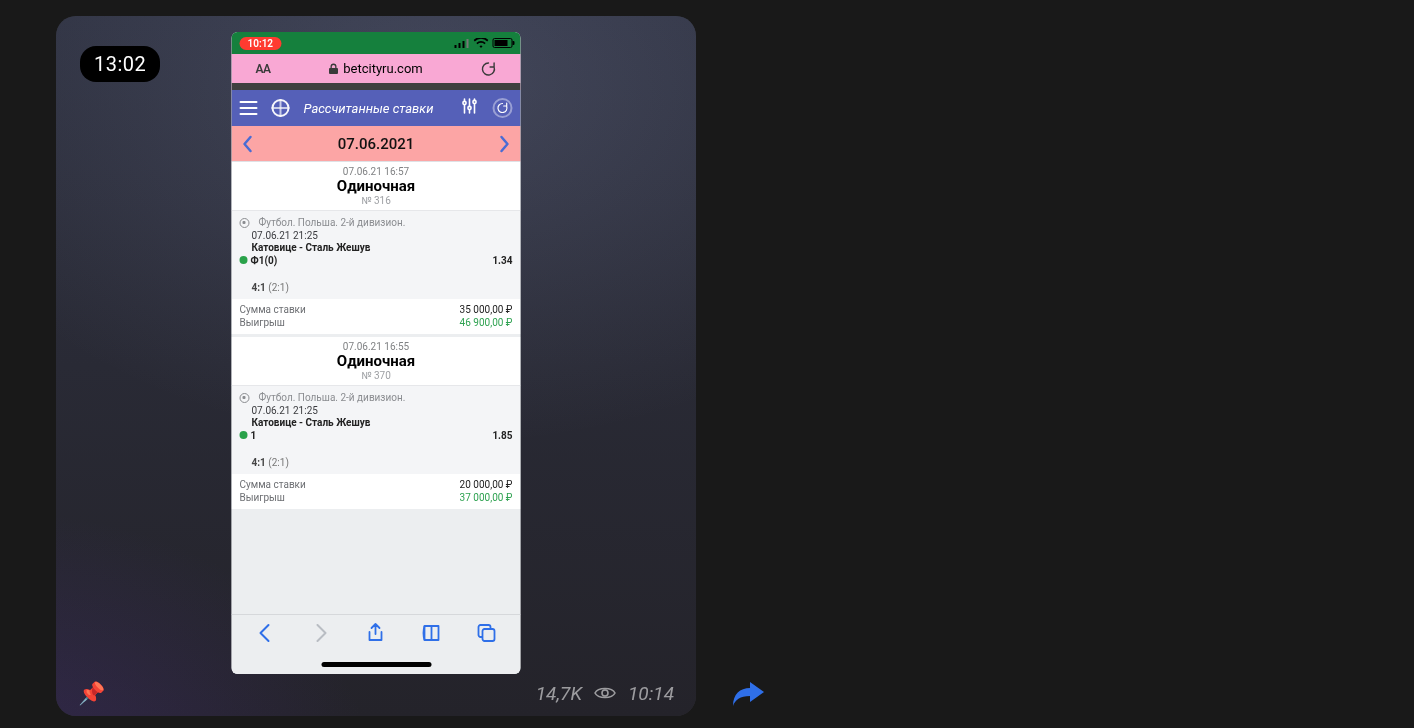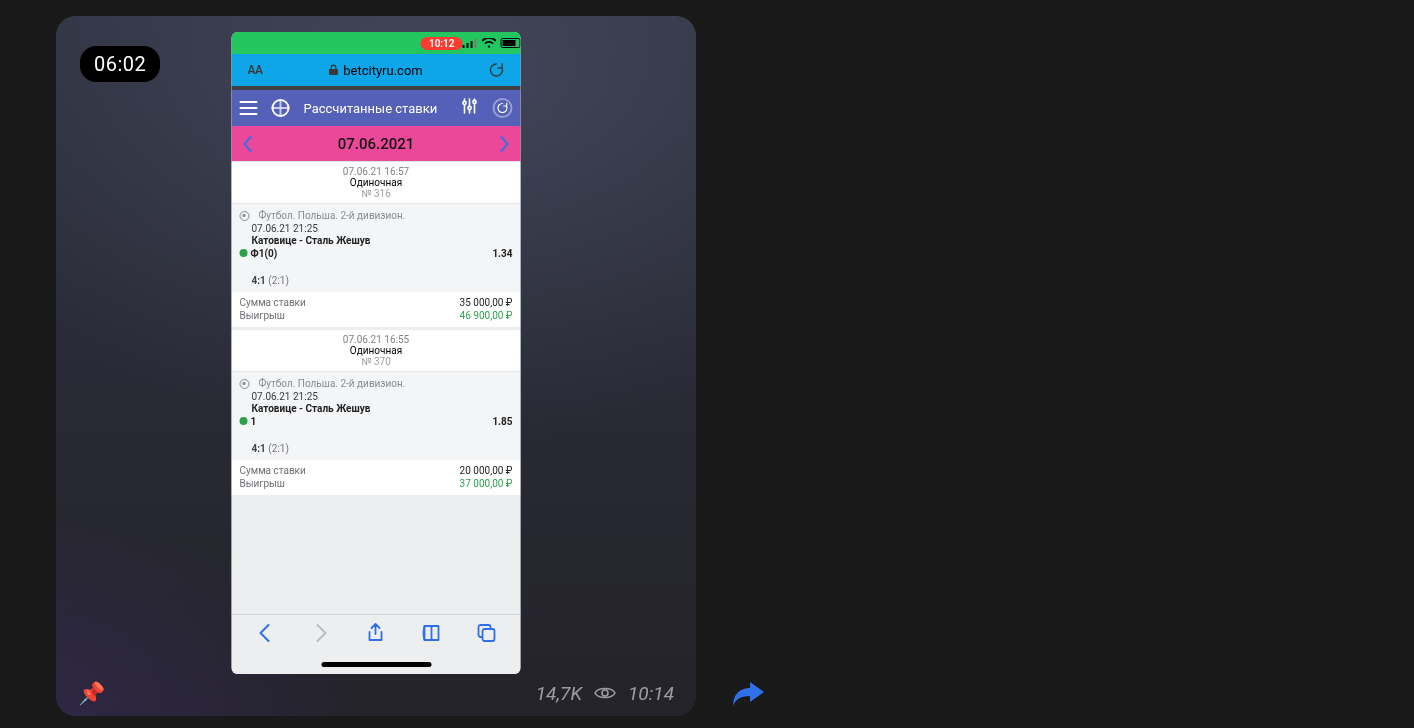--- a/index.html
+++ b/index.html
@@ -60,90 +60,90 @@
     border-radius: 6px;
     overflow: hidden;
     z-index: 2;
     display: flex;
     flex-direction: column;
   }
 
   
   .ios-status {
     height: 22px;
-    display:flex; align-items:center; justify-content:flex-end;
-    background:#22c55e;
-    padding: 0 0;
+    display:flex; align-items:center; justify-content:space-between;
+    background:#15803d;
+    padding: 0 8px;
   }
   .rec-pill {
     background:#ff3b30; color:#fff; font-size:10px; font-weight:600;
     padding:1px 8px; border-radius:9px;
   }
   .status-icons { display:flex; gap:4px; align-items:center; }
   .sig { width:15px; height:10px; display:inline-block;
     background:
       linear-gradient(#000,#000) 0 7px/2px 3px no-repeat,
       linear-gradient(#000,#000) 4px 5px/2px 5px no-repeat,
       linear-gradient(#000,#000) 8px 3px/2px 7px no-repeat,
       linear-gradient(#777,#777) 12px 1px/2px 9px no-repeat;
   }
   .batt { width:20px; height:10px; border:1px solid #000; border-radius:2px; position:relative; }
   .batt::before{content:"";position:absolute;left:1px;top:1px;bottom:1px; right:4px; background:#000;}
   .batt::after{content:"";position:absolute;right:-3px;top:2px;width:2px;height:4px;background:#000;border-radius:0 1px 1px 0;}
 
   
   .safari-bar {
-    height:36px; background:#0ea5e9;
+    height:36px; background:#f9a8d4;
     display:flex; align-items:center; justify-content:space-between;
-    padding: 0 16px;
-    border-bottom:4px solid #404040;
+    padding: 0 24px;
+    border-bottom:7px solid #404040;
   }
   .safari-bar .aA { font-size:12px; color:#3a3a3a; font-weight:600; letter-spacing:-.5px;}
   .safari-bar .url { font-size:13px; color:#000; display:flex; align-items:center; gap:5px;}
   .lock-icon { width:10px;height:12px; display:inline-block;}
   .lock-icon svg{display:block;}
   .reload-icon{ width:16px;height:16px; }
 
   
   .app-header {
     background:#5560b8;
     color:#fff;
     height:36px;
     display:flex; align-items:center;
-    padding:0 8px; gap:14px;
+    padding:0 8px; gap:14px;font-style:italic;
   }
   .hamburger{width:18px;height:14px;display:flex;flex-direction:column;justify-content:space-between;}
   .hamburger span{height:2px;background:#fff;border-radius:1px;}
   .globe-icon{width:18px;height:18px;border:2px solid #fff;border-radius:50%; position:relative; opacity:.95;}
   .globe-icon::before{content:"";position:absolute;left:45%;top:-2px;bottom:-2px;width:2px;background:#fff;opacity:.7;}
   .globe-icon::after{content:"";position:absolute;top:45%;left:-2px;right:-2px;height:2px;background:#fff;opacity:.7;}
   .app-title{font-size:13px; flex:1;}
   .sliders-icon{width:18px;height:18px;}
   .refresh-circ{width:20px;height:20px;border:2px solid rgba(255,255,255,0.4);border-radius:50%;display:flex;align-items:center;justify-content:center;}
   .refresh-circ svg{width:12px;height:12px;}
 
   
   .date-nav{
-    background:#ec4899; height:36px; display:flex; align-items:center; justify-content:space-between;
+    background:#fca5a5; height:36px; display:flex; align-items:center; justify-content:space-between;
     padding:0 10px; border-bottom:1px solid #dfe1e5;
   }
   .chev{ width:12px;height:18px;}
   .chev svg{display:block;}
   .date-txt{font-size:15px;color:#111;font-weight:500;}
 
   
   .bets { background:#eceef0; flex:1; overflow:hidden;}
 
   .bet-card { margin-bottom:3px; }
   .bet-hdr{
     background:#fff; display:flex; align-items:center; justify-content:space-between;
     padding:4px 8px; border-bottom:1px solid #e6e7ea; font-size:10px;flex-direction:column;
   }
   .bet-hdr .bh-left{color:#808284;}
-  .bet-hdr .bh-mid{font-weight:400;color:#000;font-size:10px;}
+  .bet-hdr .bh-mid{font-weight:700;color:#000;font-size:15px;}
   .bet-hdr .bh-right{color:#9ea0a4;}
   
   .bet-body{ background:#f4f5f7; padding:6px 8px 6px 8px; font-size:10px; color:#3a3b3f; }
   .league{color:#8a8c90; font-size:10px; display:flex;align-items:center;gap:9px; margin-bottom:2px;}
   .soccer-ico{width:10px;height:10px;border:1px solid #8a8c90;border-radius:50%;display:inline-block;flex-shrink:0;position:relative;}
   .soccer-ico::after{content:"";position:absolute;width:3px;height:3px;background:#8a8c90;left:2px;top:2px;border-radius:1px;}
   .match-dt{padding-left:12px; margin-bottom:1px;}
   .match-name{padding-left:12px; font-weight:700; color:#222; margin-bottom:2px;}
   .pick-row{display:flex;justify-content:space-between;align-items:flex-start;padding-left:0;}
   .pick-row .dot{width:8px;height:8px;background:#29a24a;border-radius:50%;display:inline-block;margin-right:3px;flex-shrink:0;}
@@ -187,21 +187,21 @@
   .forward-arrow svg{width:36px;height:36px;}
 </style>
 </head>
 <body>
 
 <div class="stage">
 
   <div class="bubble">
     <div class="backdrop"></div>
 
-    <div class="duration-badge">06:02</div>
+    <div class="duration-badge">13:02</div>
 
     <div class="phone">
 
       <div class="ios-status">
         <span class="rec-pill">10:12</span>
         <span></span>
         <span class="status-icons">
           <span class="sig"></span>
           <svg width="15" height="11" viewBox="0 0 15 11">
               <path d="M7.5 10 L9 8.3 a2.2 2.2 0 0 0 -3 0 Z M4 6.2 a5 5 0 0 1 7 0 l1.2-1.3 a6.7 6.7 0 0 0 -9.4 0 Z M1.3 3.4 a8.8 8.8 0 0 1 12.4 0 l1.3-1.3 a10.6 10.6 0 0 0 -15 0 Z" fill="#000"></path>

